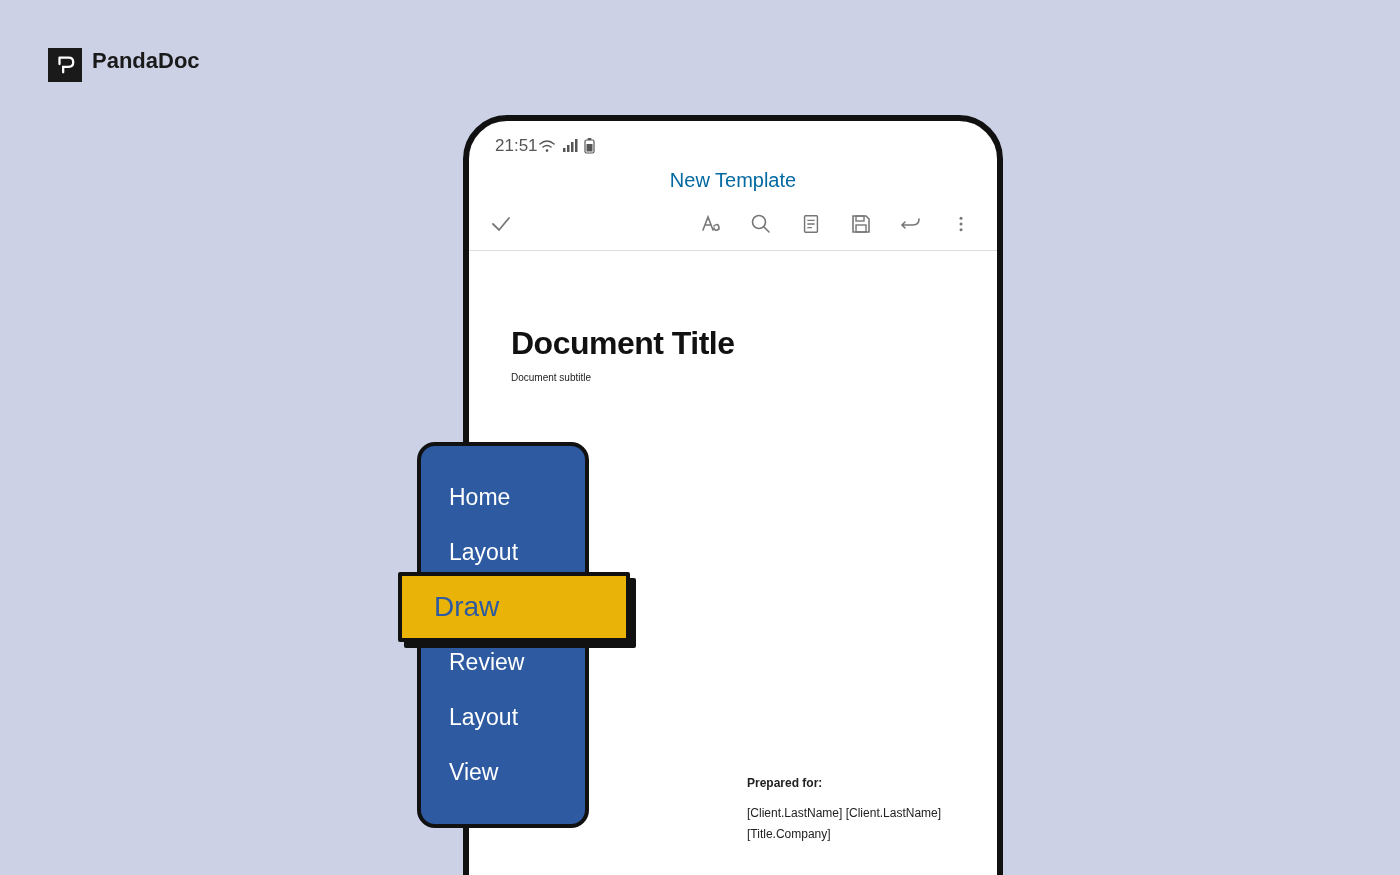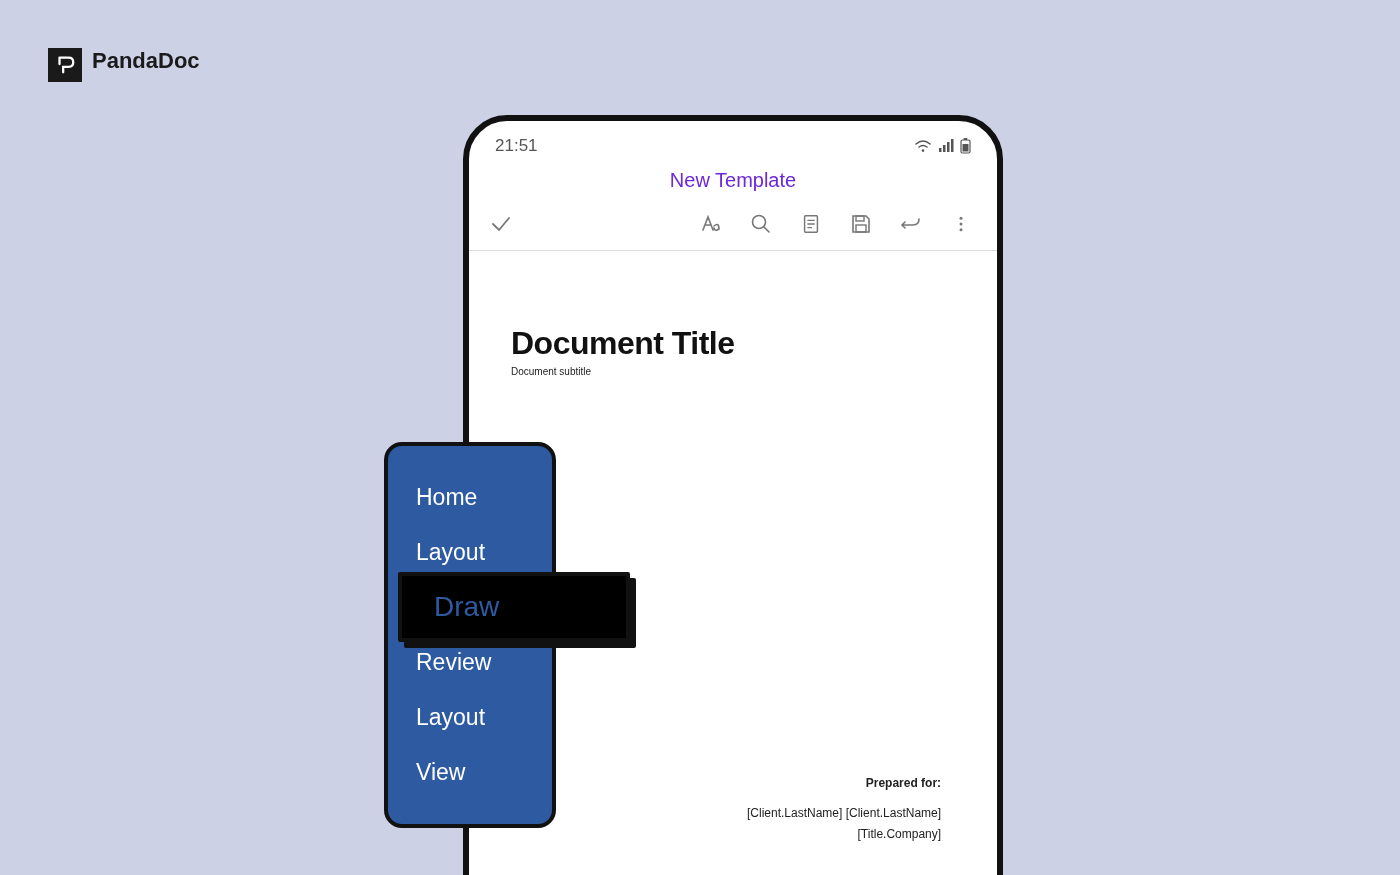--- a/index.html
+++ b/index.html
@@ -51,21 +51,20 @@
       height: 900px;
       background: #fff;
       border: 6px solid #111;
       border-radius: 44px;
       overflow: hidden;
     }
 
     
     .status-bar {
       display: flex;
-      justify-content: space-between;
       align-items: center;
       padding: 14px 26px 6px;
       height: 42px;
     }
 
     .status-time {
       font-size: 17px;
       color: #555;
       font-weight: 400;
     }
@@ -75,21 +74,21 @@
       align-items: center;
       gap: 6px;
       color: #555;
     }
 
     
     .header-title {
       text-align: center;
       padding: 6px 0 12px;
       font-size: 20px;
-      color: #6d28d9;
+      color: #0369a1;
       font-weight: 400;
     }
 
     
     .toolbar {
       display: flex;
       align-items: center;
       padding: 8px 16px 14px;
       border-bottom: 1px solid #ddd;
     }
@@ -118,49 +117,48 @@
     
     .doc-body {
       padding: 74px 42px 0;
     }
 
     .doc-title {
       font-size: 32px;
       font-weight: 800;
       color: #111;
       letter-spacing: -0.5px;
-      margin-bottom: 4px;
+      margin-bottom: 10px;
     }
 
     .doc-subtitle {
       font-size: 10px;
       color: #222;
       font-weight: 400;
     }
 
     .prepared-section {
       position: absolute;
       top: 652px;
       left: 278px;
       font-size: 12px;
       line-height: 1.8;
       color: #222;
-      text-align: right;
     }
 
     .prepared-label {
       font-weight: 700;
       margin-bottom: 8px;
     }
 
     
     .tab-menu {
       position: absolute;
       top: 442px;
-      left: 384px;
+      left: 417px;
       width: 172px;
       background: #2d5aa0;
       border: 4px solid #111;
       border-radius: 18px;
       padding: 24px 0;
       z-index: 10;
     }
 
     .tab-item {
       padding: 14px 28px;
@@ -170,21 +168,21 @@
       font-weight: 400;
     }
 
     
     .active-tab {
       position: absolute;
       top: 572px;
       left: 398px;
       width: 232px;
       height: 70px;
-      background: #000000;
+      background: #eab308;
       border: 4px solid #111;
       border-radius: 2px;
       display: flex;
       align-items: center;
       padding-left: 32px;
       font-size: 28px;
       color: #2d5aa0;
       font-weight: 400;
       z-index: 20;
       box-shadow: 6px 6px 0 #111;

